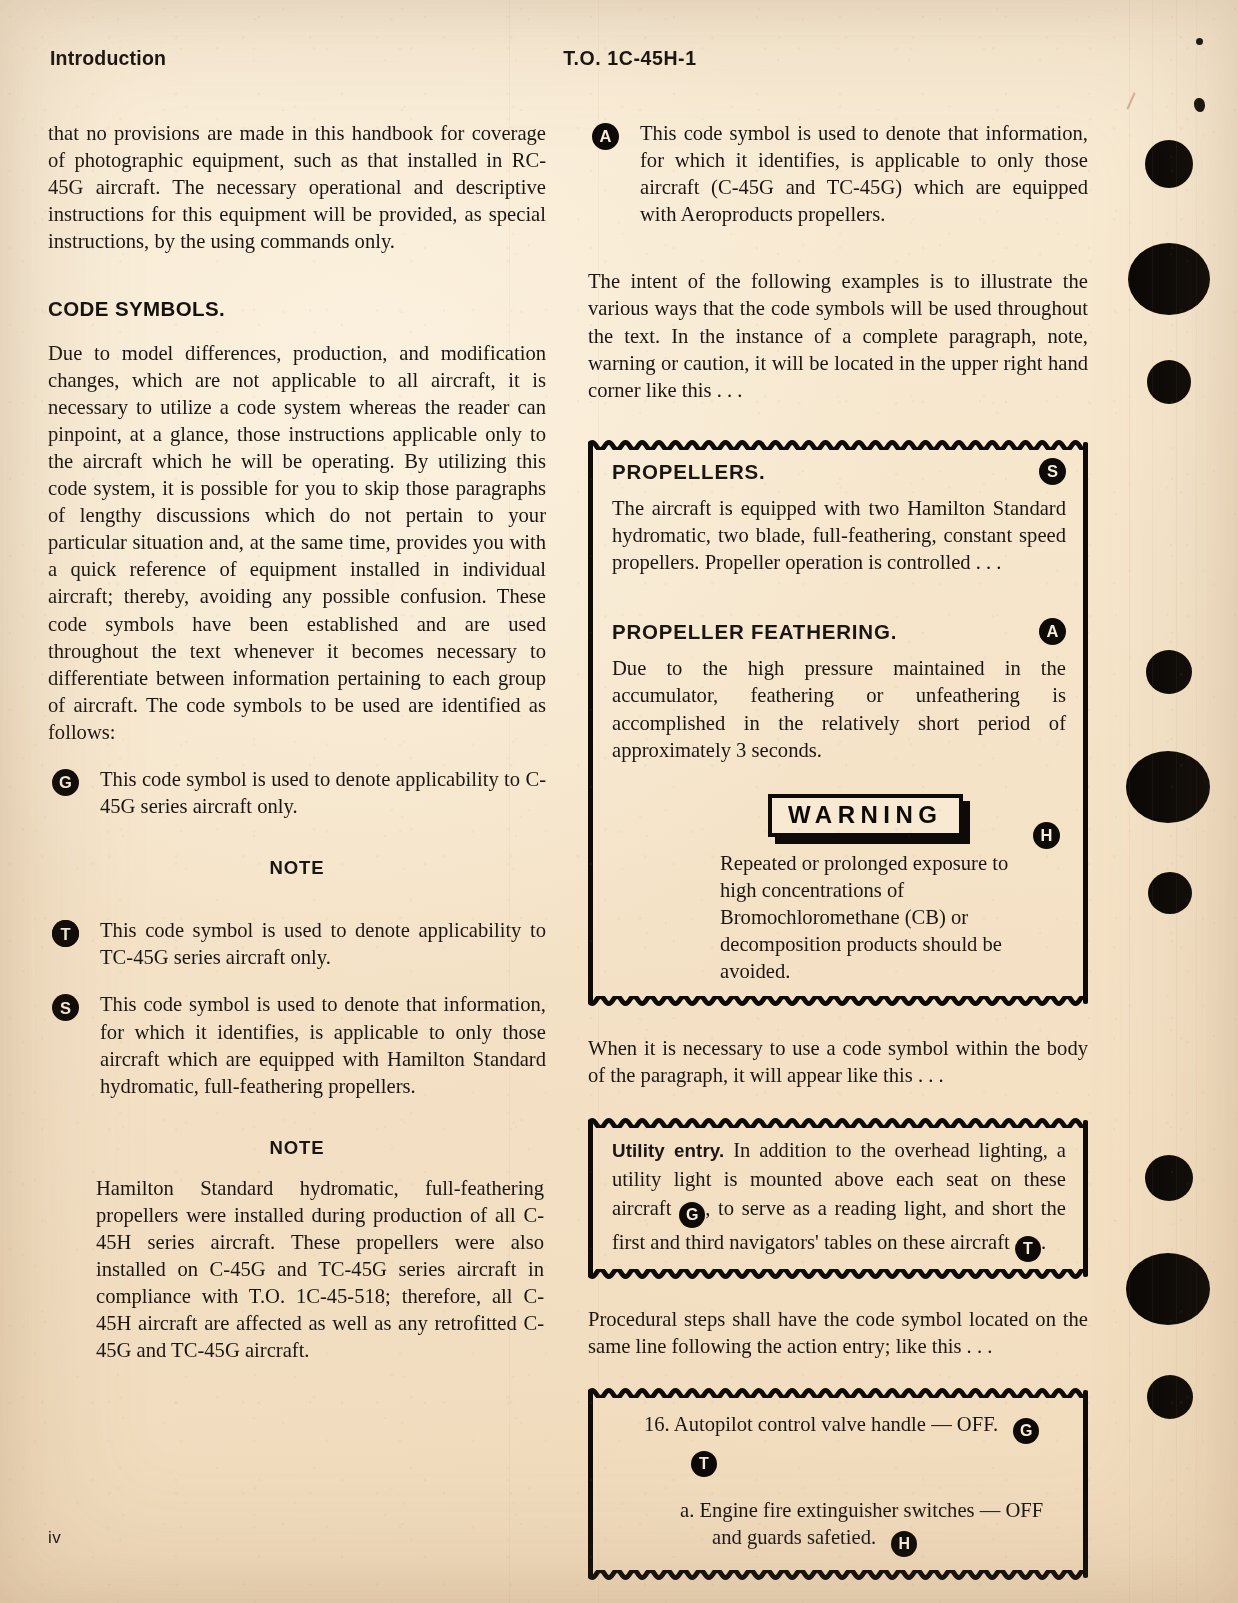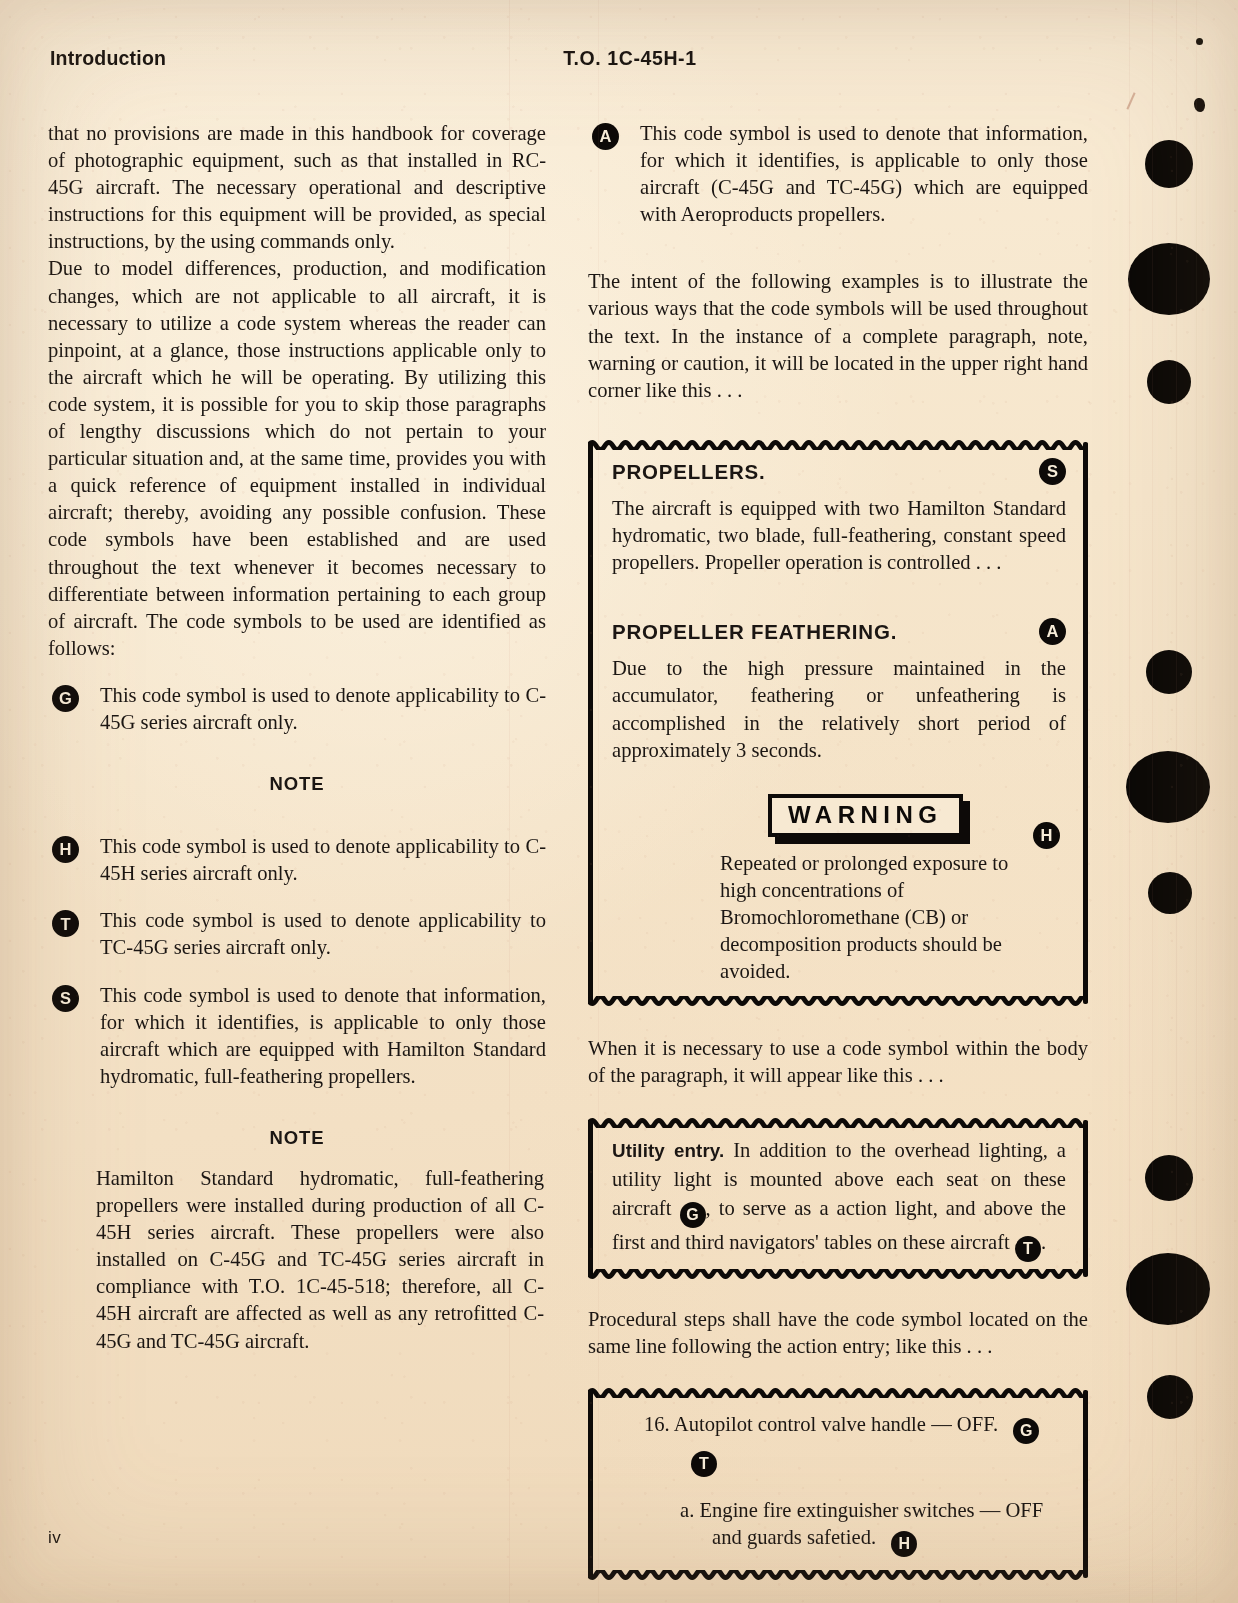--- a/index.html
+++ b/index.html
@@ -298,33 +298,33 @@
 
   <div class="header">
     <span class="hdr-left">Introduction</span>
     <span class="hdr-right">T.O. 1C-45H-1</span>
   </div>
 
   <div class="col col-left">
 
     <p>that no provisions are made in this handbook for coverage of photographic equipment, such as that installed in RC-45G aircraft. The necessary operational and descriptive instructions for this equipment will be provided, as special instructions, by the using commands only.</p>
 
+    <div class="sec-head">CODE SYMBOLS.</div>
 
     <p>Due to model differences, production, and modification changes, which are not applicable to all aircraft, it is necessary to utilize a code system whereas the reader can pinpoint, at a glance, those instructions applicable only to the aircraft which he will be operating. By utilizing this code system, it is possible for you to skip those paragraphs of lengthy discussions which do not pertain to your particular situation and, at the same time, provides you with a quick reference of equipment installed in individual aircraft; thereby, avoiding any possible confusion. These code symbols have been established and are used throughout the text whenever it becomes necessary to differentiate between information pertaining to each group of aircraft. The code symbols to be used are identified as follows:</p>
 
     <div class="defrow">
       <span class="badge">G</span>
       <span>This code symbol is used to denote applicability to C-45G series aircraft only.</span>
     </div>
 
     <div class="note-title">NOTE</div>
 
     <div class="defrow" style="margin-top:36px">
       <span class="badge">H</span>
-      <span>This code symbol is used to denote applicability to C-45H series aircraft only.</span>
     </div>
 
     <div class="defrow">
       <span class="badge">T</span>
       <span>This code symbol is used to denote applicability to TC-45G series aircraft only.</span>
     </div>
 
     <div class="defrow">
       <span class="badge">S</span>
       <span>This code symbol is used to denote that information, for which it identifies, is applicable to only those aircraft which are equipped with Hamilton Standard hydromatic, full-feathering propellers.</span>
@@ -388,21 +388,21 @@
       <span class="wb-side wb-right"></span>
       <span class="wb-edge wb-bottom">
         <svg viewBox="0 0 510 13" preserveAspectRatio="none" xmlns="http://www.w3.org/2000/svg">
           <path d="M0,9 Q4.25,2 8.5,9 T17,9 T25.5,9 T34,9 T42.5,9 T51,9 T59.5,9 T68,9 T76.5,9 T85,9 T93.5,9 T102,9 T110.5,9 T119,9 T127.5,9 T136,9 T144.5,9 T153,9 T161.5,9 T170,9 T178.5,9 T187,9 T195.5,9 T204,9 T212.5,9 T221,9 T229.5,9 T238,9 T246.5,9 T255,9 T263.5,9 T272,9 T280.5,9 T289,9 T297.5,9 T306,9 T314.5,9 T323,9 T331.5,9 T340,9 T348.5,9 T357,9 T365.5,9 T374,9 T382.5,9 T391,9 T399.5,9 T408,9 T416.5,9 T425,9 T433.5,9 T442,9 T450.5,9 T459,9 T467.5,9 T476,9 T484.5,9 T493,9 T501.5,9 T510,9" fill="none" stroke="#0d0a08" stroke-width="5" stroke-linecap="round"></path>
         </svg>
       </span>
 
       <p style="line-height:29px">
         <span class="inline-lead">Utility entry.</span>
         <span>In addition to the overhead lighting, a utility light is mounted above each seat on these aircraft</span>
-        <span class="badge sm">G</span><span>, to serve as a action light, and above the first and third navigators' tables on these aircraft</span>
+        <span class="badge sm">G</span><span>, to serve as a reading light, and short the first and third navigators' tables on these aircraft</span>
         <span class="badge sm">T</span><span>.</span>
       </p>
     </div>
 
     <p class="gap" style="margin-top:24px">Procedural steps shall have the code symbol located on the same line following the action entry; like this . . .</p>
 
     <div class="wavebox" style="margin-top:24px;padding:26px 22px 26px 24px">
       <span class="wb-edge wb-top">
         <svg viewBox="0 0 510 13" preserveAspectRatio="none" xmlns="http://www.w3.org/2000/svg">
           <path d="M0,9 Q4.25,2 8.5,9 T17,9 T25.5,9 T34,9 T42.5,9 T51,9 T59.5,9 T68,9 T76.5,9 T85,9 T93.5,9 T102,9 T110.5,9 T119,9 T127.5,9 T136,9 T144.5,9 T153,9 T161.5,9 T170,9 T178.5,9 T187,9 T195.5,9 T204,9 T212.5,9 T221,9 T229.5,9 T238,9 T246.5,9 T255,9 T263.5,9 T272,9 T280.5,9 T289,9 T297.5,9 T306,9 T314.5,9 T323,9 T331.5,9 T340,9 T348.5,9 T357,9 T365.5,9 T374,9 T382.5,9 T391,9 T399.5,9 T408,9 T416.5,9 T425,9 T433.5,9 T442,9 T450.5,9 T459,9 T467.5,9 T476,9 T484.5,9 T493,9 T501.5,9 T510,9" fill="none" stroke="#0d0a08" stroke-width="5" stroke-linecap="round"></path>

